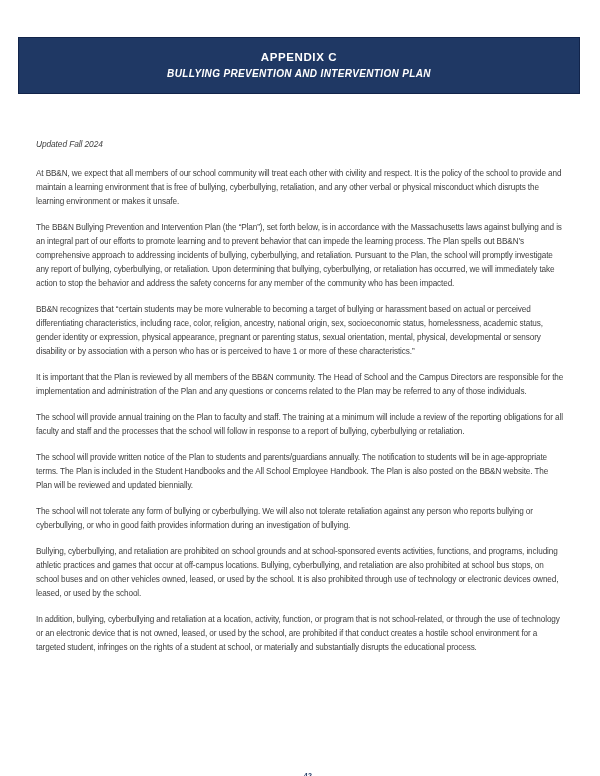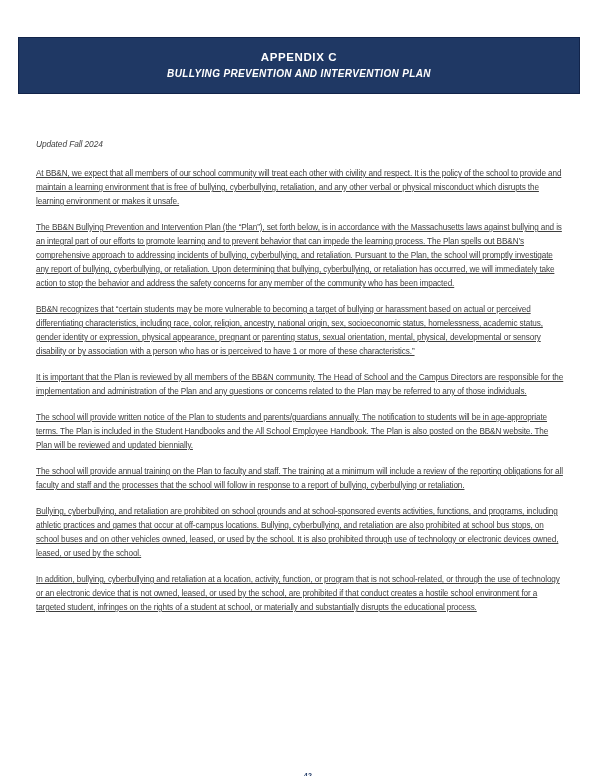--- a/index.html
+++ b/index.html
@@ -75,21 +75,20 @@
     font-weight: bold;
     color: #1c1c1c;
     margin: 0 0 1px 0;
     line-height: 14px;
   }
   .section-heading.second {
     margin-top: 13px;
   }
   .content p {
     margin: 0 0 12px 0;
-    text-decoration: underline;
   }
   .footer {
     position: absolute;
     left: 8px;
     top: 751px;
     width: 600px;
     text-align: center;
     font-size: 7.2px;
     font-weight: bold;
     color: #1f3864;
@@ -108,24 +107,25 @@
 
   <div class="updated-note">Updated Fall 2024</div>
 
   <div class="content">
 
 
     <p>At BB&amp;N, we expect that all members of our school community will treat each other with civility and respect. It is the policy of the school to provide and maintain a learning environment that is free of bullying, cyberbullying, retaliation, and any other verbal or physical misconduct which disrupts the learning environment or makes it unsafe.</p>
     <p>The BB&amp;N Bullying Prevention and Intervention Plan (the “Plan”), set forth below, is in accordance with the Massachusetts laws against bullying and is an integral part of our efforts to promote learning and to prevent behavior that can impede the learning process. The Plan spells out BB&amp;N’s comprehensive approach to addressing incidents of bullying, cyberbullying, and retaliation. Pursuant to the Plan, the school will promptly investigate any report of bullying, cyberbullying, or retaliation. Upon determining that bullying, cyberbullying, or retaliation has occurred, we will immediately take action to stop the behavior and address the safety concerns for any member of the community who has been impacted.</p>
     <p>BB&amp;N recognizes that “certain students may be more vulnerable to becoming a target of bullying or harassment based on actual or perceived differentiating characteristics, including race, color, religion, ancestry, national origin, sex, socioeconomic status, homelessness, academic status, gender identity or expression, physical appearance, pregnant or parenting status, sexual orientation, mental, physical, developmental or sensory disability or by association with a person who has or is perceived to have 1 or more of these characteristics.”</p>
     <p>It is important that the Plan is reviewed by all members of the BB&amp;N community. The Head of School and the Campus Directors are responsible for the implementation and administration of the Plan and any questions or concerns related to the Plan may be referred to any of those individuals.</p>
+    <p>The school will provide annual training on the Plan to faculty and staff. The training at a minimum will include a review of the reporting obligations for all faculty and staff and the processes that the school will follow in response to a report of bullying, cyberbullying or retaliation.</p>
     <p>The school will provide written notice of the Plan to students and parents/guardians annually. The notification to students will be in age-appropriate terms. The Plan is included in the Student Handbooks and the All School Employee Handbook. The Plan is also posted on the BB&amp;N website. The Plan will be reviewed and updated biennially.</p>
-    <p>The school will provide annual training on the Plan to faculty and staff. The training at a minimum will include a review of the reporting obligations for all faculty and staff and the processes that the school will follow in response to a report of bullying, cyberbullying or retaliation.</p>
 
 
+    <p>The school will not tolerate any form of bullying or cyberbullying. We will also not tolerate retaliation against any person who reports bullying or cyberbullying, or who in good faith provides information during an investigation of bullying.</p>
     <p>Bullying, cyberbullying, and retaliation are prohibited on school grounds and at school-sponsored events activities, functions, and programs, including athletic practices and games that occur at off-campus locations. Bullying, cyberbullying, and retaliation are also prohibited at school bus stops, on school buses and on other vehicles owned, leased, or used by the school. It is also prohibited through use of technology or electronic devices owned, leased, or used by the school.</p>
     <p>In addition, bullying, cyberbullying and retaliation at a location, activity, function, or program that is not school-related, or through the use of technology or an electronic device that is not owned, leased, or used by the school, are prohibited if that conduct creates a hostile school environment for a targeted student, infringes on the rights of a student at school, or materially and substantially disrupts the educational process.</p>
 
   </div>
 
   <div class="footer">- 42 -</div>
 
 </div>
 
 </body></html>

